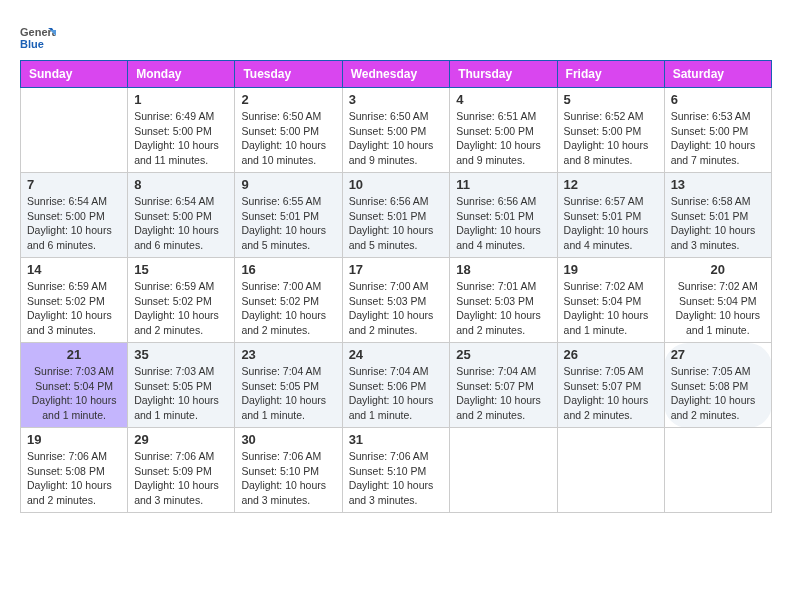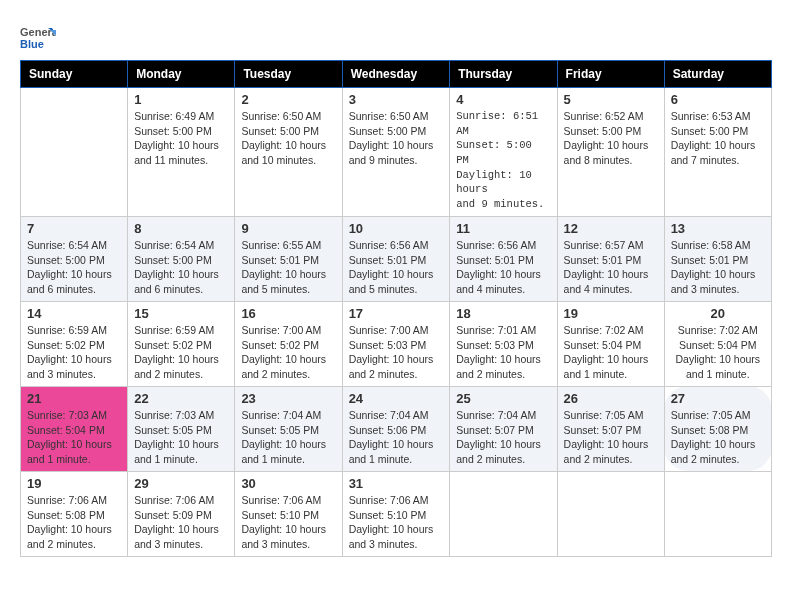--- a/index.html
+++ b/index.html
@@ -76,21 +76,21 @@
       background: #f9f9f9;
     }
     tr:nth-child(even) td {
       background-color: #f5f5f5;
     }
     tr:nth-child(odd) td {
       background-color: #ffffff;
     }
     
     .calendar thead tr th {
-      background-color: #000000;
+      background-color: #d946ef;
     }
   </style>
 </head>
 <body>
 
 <div>
   <div class="header-logo">
     <div class="logo">
       <svg class="logo-icon" viewBox="0 0 36 36" xmlns="http://www.w3.org/2000/svg">
         <text x="0" y="16" font-size="11" font-family="Arial" font-weight="bold" fill="#555">General</text>
@@ -136,21 +136,21 @@
           </td>
           <td style="background-color: rgb(255, 255, 255);">
             <div class="day-number">3</div>
             <div class="day-info" style="white-space: pre-line;">Sunrise: 6:50 AM
 Sunset: 5:00 PM
 Daylight: 10 hours
 and 9 minutes.</div>
           </td>
           <td style="background-color: rgb(255, 255, 255);">
             <div class="day-number">4</div>
-            <div class="day-info" style="white-space: pre-line; font-family: Liberation Mono, monospace;">Sunrise: 6:51 AM
+            <div class="day-info" style="white-space: pre-line;">Sunrise: 6:51 AM
 Sunset: 5:00 PM
 Daylight: 10 hours
 and 9 minutes.</div>
           </td>
           <td style="background-color: rgb(255, 255, 255);">
             <div class="day-number">5</div>
             <div class="day-info" style="white-space: pre-line;">Sunrise: 6:52 AM
 Sunset: 5:00 PM
 Daylight: 10 hours
 and 8 minutes.</div>
@@ -259,29 +259,29 @@
           </td>
           <td style="background-color: rgb(255, 255, 255); text-align: center;">
             <div class="day-number">20</div>
             <div class="day-info" style="white-space: pre-line;">Sunrise: 7:02 AM
 Sunset: 5:04 PM
 Daylight: 10 hours
 and 1 minute.</div>
           </td>
         </tr>
         <tr>
-          <td style="background-color: #ec4899;">
+          <td style="background-color: #c4b5fd; text-align: center;">
             <div class="day-number">21</div>
             <div class="day-info" style="white-space: pre-line;">Sunrise: 7:03 AM
 Sunset: 5:04 PM
 Daylight: 10 hours
 and 1 minute.</div>
           </td>
           <td style="background-color: rgb(240, 244, 248);">
-            <div class="day-number">22</div>
+            <div class="day-number">35</div>
             <div class="day-info" style="white-space: pre-line;">Sunrise: 7:03 AM
 Sunset: 5:05 PM
 Daylight: 10 hours
 and 1 minute.</div>
           </td>
           <td style="background-color: rgb(240, 244, 248);">
             <div class="day-number">23</div>
             <div class="day-info" style="white-space: pre-line;">Sunrise: 7:04 AM
 Sunset: 5:05 PM
 Daylight: 10 hours

